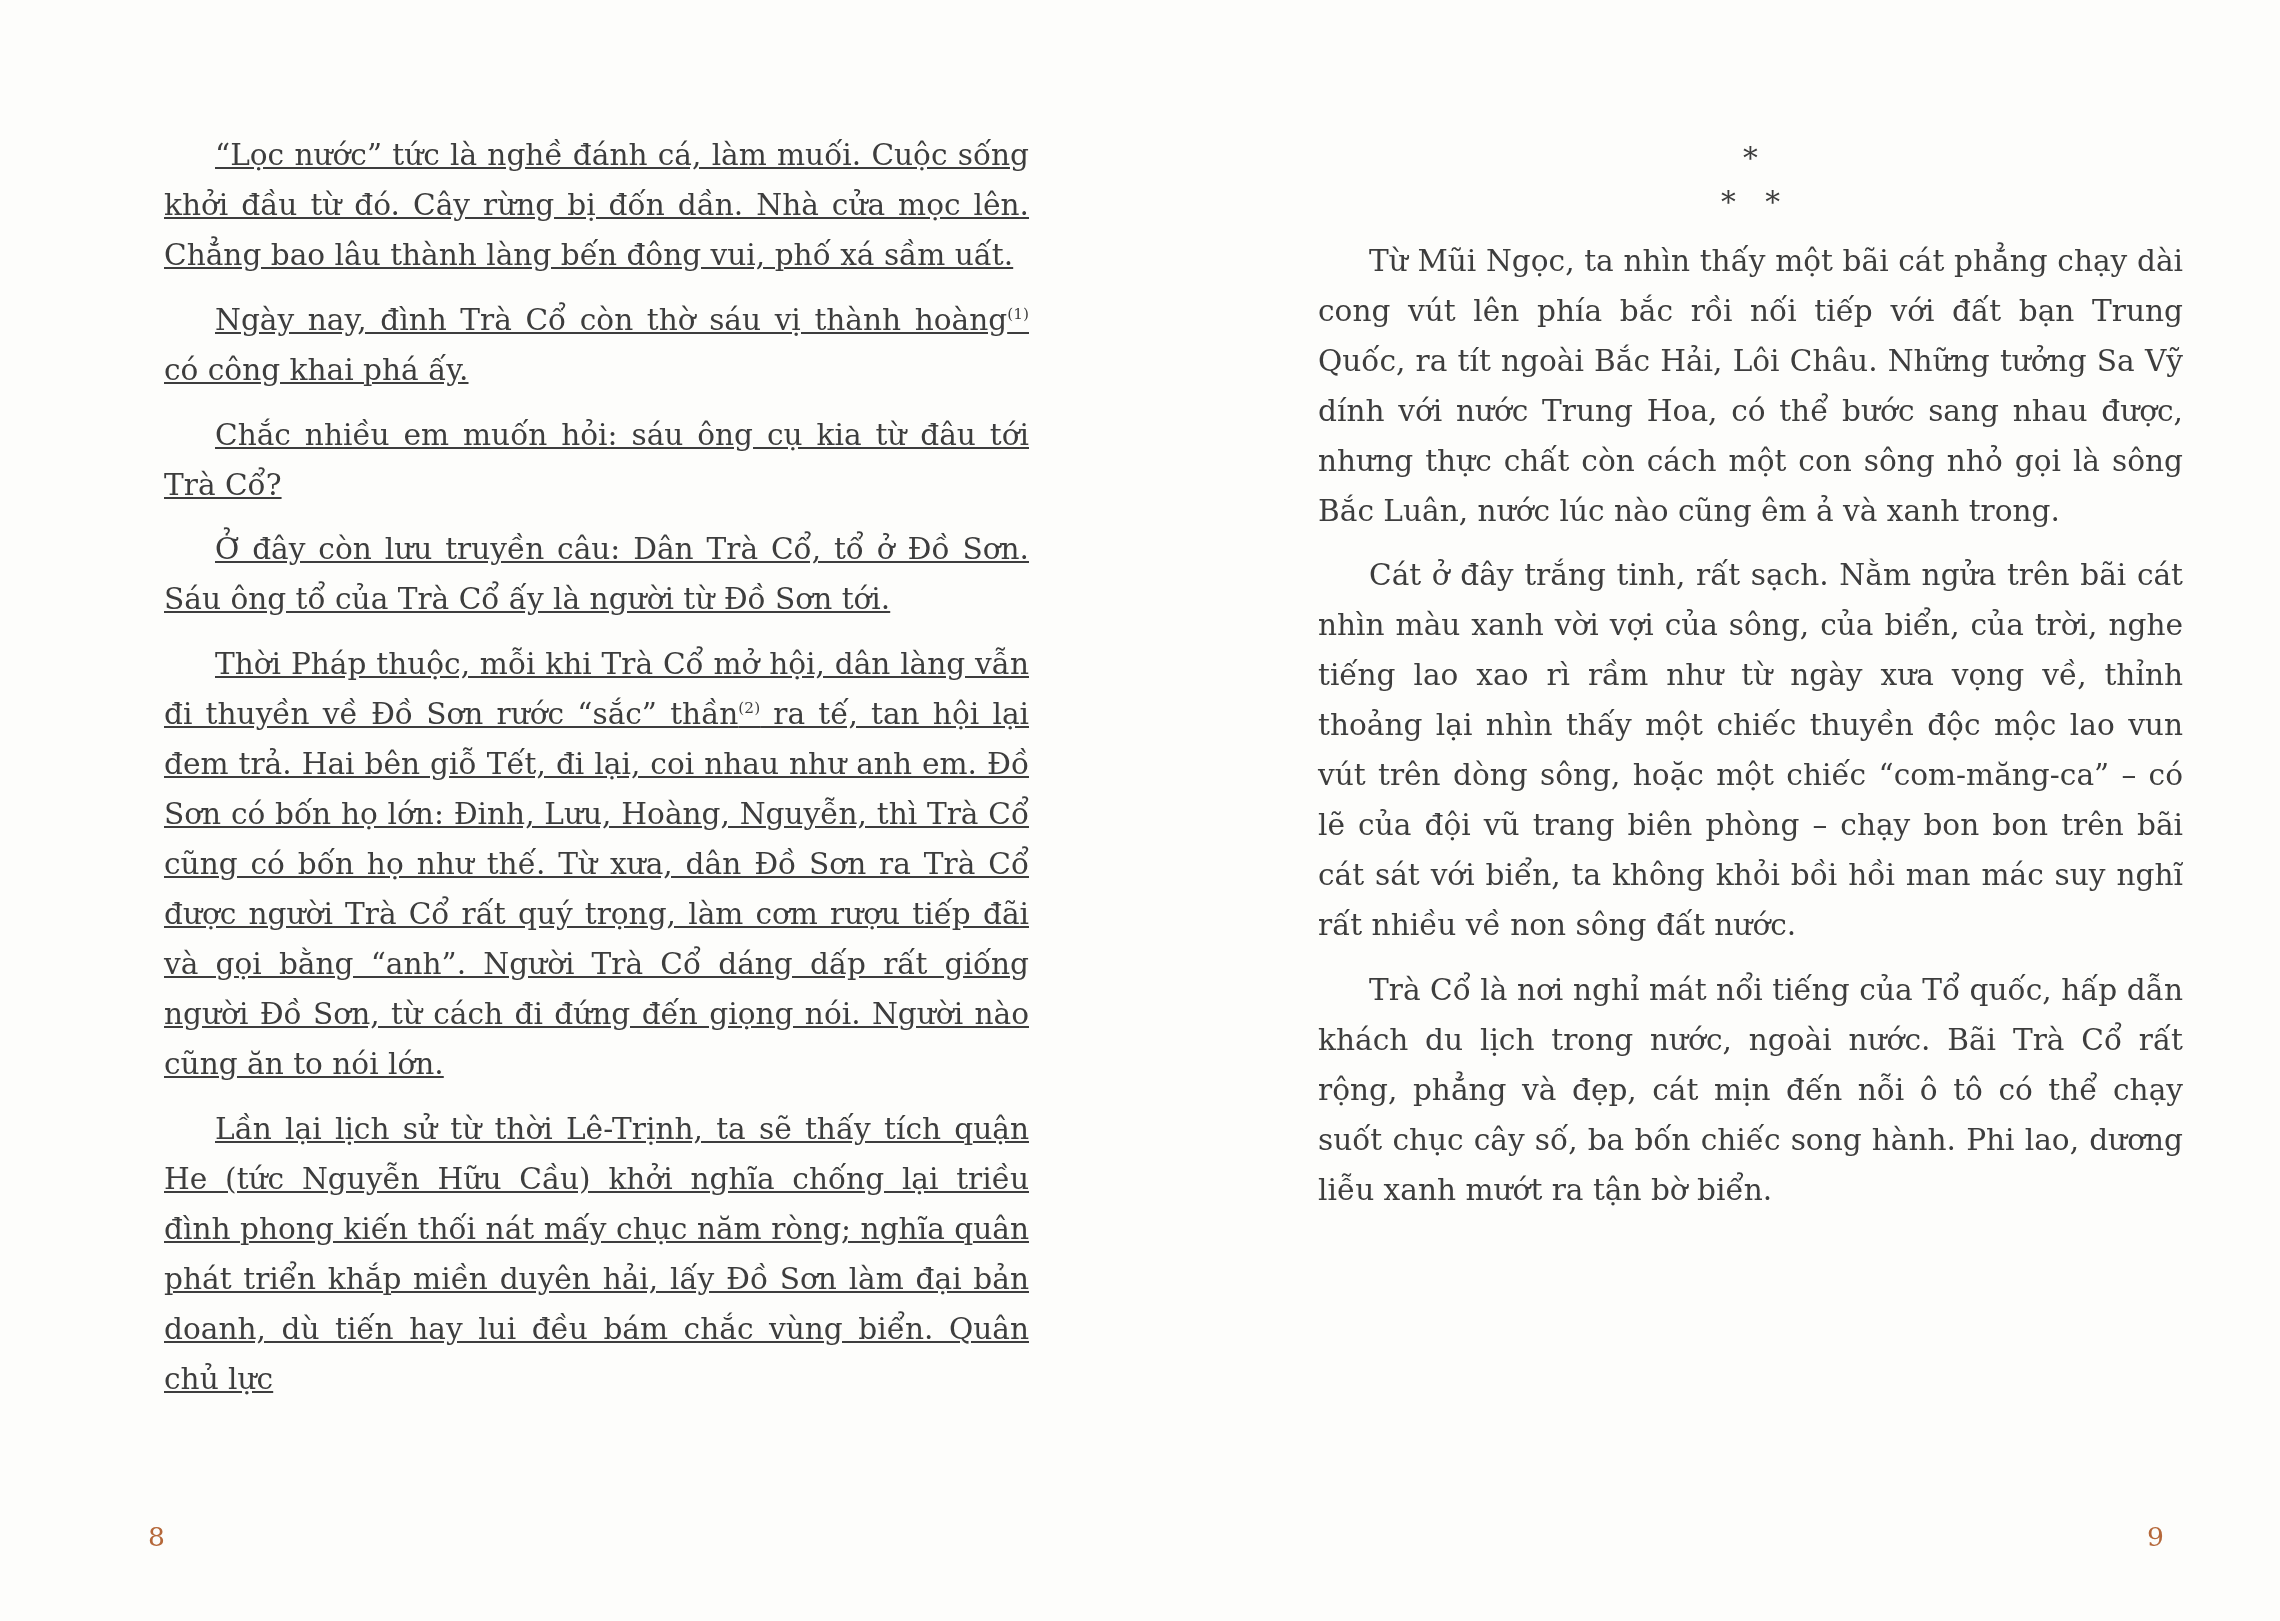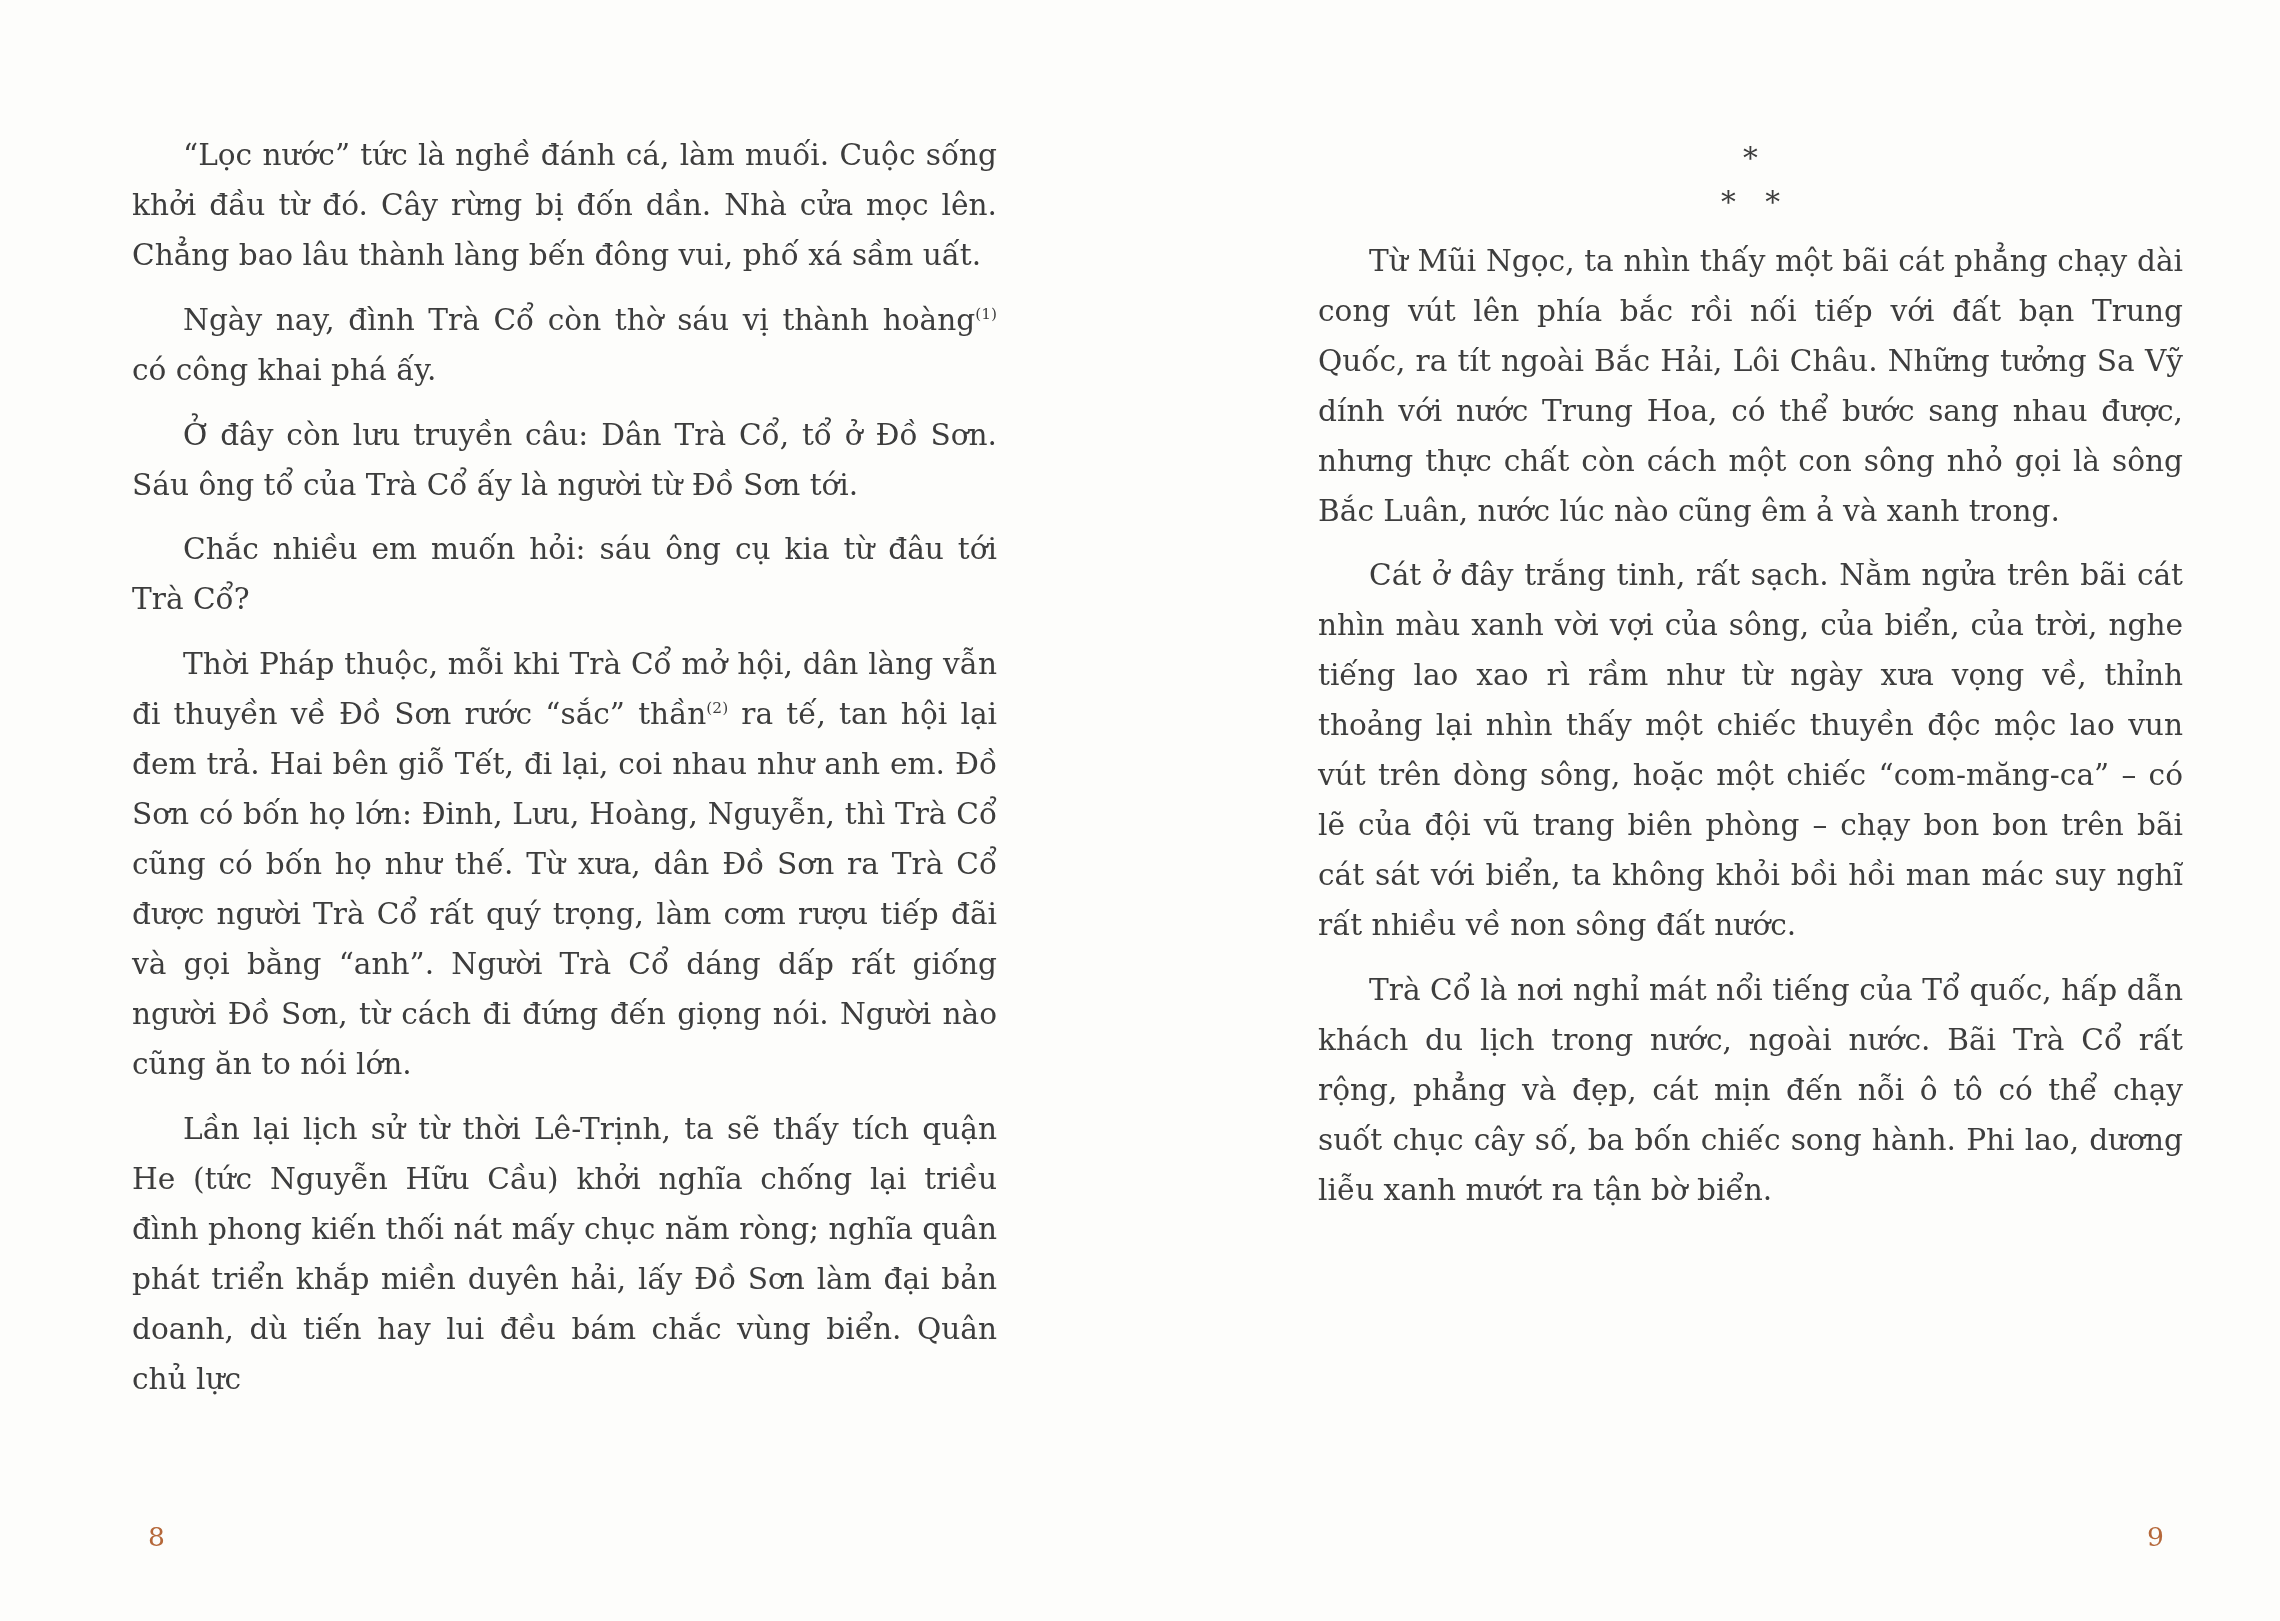--- a/index.html
+++ b/index.html
@@ -17,21 +17,21 @@
     overflow: hidden;
   }
   .column {
     position: absolute;
     top: 130px;
     width: 865px;
     font-size: 29.6px;
     line-height: 50px;
     text-align: justify;
   }
-  .col-left  { left: 132px; }
+  .col-left  { left: 164px; text-decoration: underline; }
   .col-right { left: 1318px; }
   p.para {
     margin: 0 0 14.8px 0;
     text-indent: 51px;
   }
   p.para.no-indent { text-indent: 0; }
   sup {
     font-size: 0.52em;
     vertical-align: super;
     line-height: 0;
@@ -65,22 +65,22 @@
   .page-number.pn-right { left: 2147px; }
 </style>
 </head>
 <body>
 
 <div class="spread" style="color: rgb(61, 61, 61);">
 
   <div class="column col-left">
       <p class="para">“Lọc nước” tức là nghề đánh cá, làm muối. Cuộc sống khởi đầu từ đó. Cây rừng bị đốn dần. Nhà cửa mọc lên. Chẳng bao lâu thành làng bến đông vui, phố xá sầm uất.</p>
       <p class="para">Ngày nay, đình Trà Cổ còn thờ sáu vị thành hoàng<sup>(1)</sup> có công khai phá ấy.</p>
+      <p class="para">Chắc nhiều em muốn hỏi: sáu ông cụ kia từ đâu tới Trà Cổ?</p>
       <p class="para">Ở đây còn lưu truyền câu: Dân Trà Cổ, tổ ở Đồ Sơn. Sáu ông tổ của Trà Cổ ấy là người từ Đồ Sơn tới.</p>
-      <p class="para">Chắc nhiều em muốn hỏi: sáu ông cụ kia từ đâu tới Trà Cổ?</p>
       <p class="para">Thời Pháp thuộc, mỗi khi Trà Cổ mở hội, dân làng vẫn đi thuyền về Đồ Sơn rước “sắc” thần<sup>(2)</sup> ra tế, tan hội lại đem trả. Hai bên giỗ Tết, đi lại, coi nhau như anh em. Đồ Sơn có bốn họ lớn: Đinh, Lưu, Hoàng, Nguyễn, thì Trà Cổ cũng có bốn họ như thế. Từ xưa, dân Đồ Sơn ra Trà Cổ được người Trà Cổ rất quý trọng, làm cơm rượu tiếp đãi và gọi bằng “anh”. Người Trà Cổ dáng dấp rất giống người Đồ Sơn, từ cách đi đứng đến giọng nói. Người nào cũng ăn to nói lớn.</p>
       <p class="para">Lần lại lịch sử từ thời Lê-Trịnh, ta sẽ thấy tích quận He (tức Nguyễn Hữu Cầu) khởi nghĩa chống lại triều đình phong kiến thối nát mấy chục năm ròng; nghĩa quân phát triển khắp miền duyên hải, lấy Đồ Sơn làm đại bản doanh, dù tiến hay lui đều bám chắc vùng biển. Quân chủ lực</p>
     </div>
 
   <div class="column col-right">
 
     <div class="section-break">
       <div>*</div>
       <div>*  *</div>
     </div>

